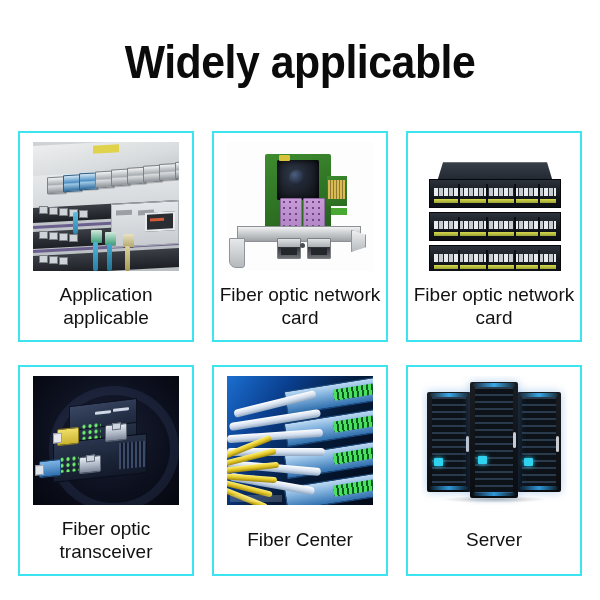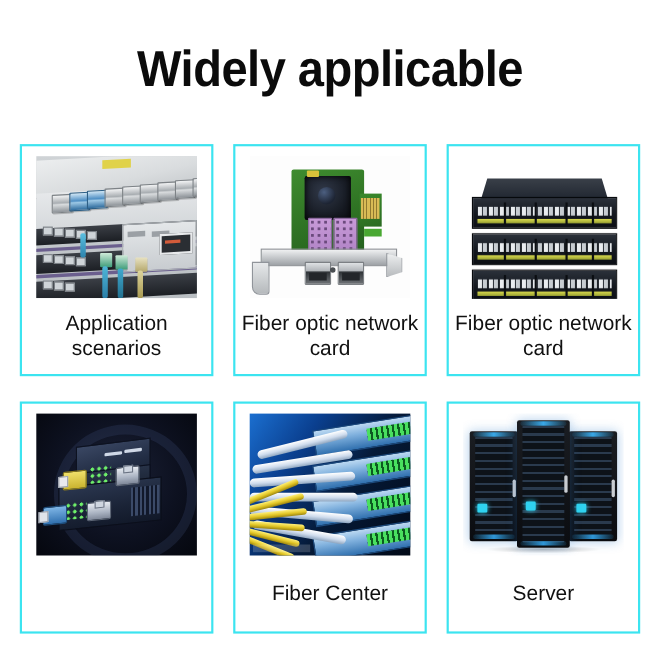--- a/index.html
+++ b/index.html
@@ -471,21 +471,21 @@
         </div>
         <div class="screen"></div>
         <div class="conn" style="left:58px;top:88px;background:linear-gradient(180deg,#cfead9,#3f9d7a);"></div>
         <div class="conn" style="left:72px;top:90px;background:linear-gradient(180deg,#cfead9,#3f9d7a);"></div>
         <div class="conn" style="left:90px;top:92px;background:linear-gradient(180deg,#e8e2c2,#b5a86c);"></div>
         <div class="cable" style="left:60px;top:100px;height:29px;background:linear-gradient(180deg,#4fb6d8,#2a7fa8);"></div>
         <div class="cable" style="left:74px;top:102px;height:27px;background:linear-gradient(180deg,#3fa9cf,#23708f);"></div>
         <div class="cable" style="left:92px;top:104px;height:25px;background:linear-gradient(180deg,#ddd49b,#a89a52);"></div>
         <div class="cable" style="left:40px;top:70px;height:22px;background:linear-gradient(180deg,#5bbfe0,#2d84ad);"></div>
       </div>
-      <div class="card-label">Application scenarios</div>
+      <div class="card-label">Application applicable</div>
     </div>
 
     <div class="card">
       <div class="card-photo ph-nic">
         <div class="pcb"></div>
         <div class="pcb-ext"></div>
         <div class="gold-fingers"></div>
         <div class="green-tab"></div>
         <div class="heatsink"></div>
         <div class="yellowcap"></div>
@@ -541,20 +541,21 @@
         <div class="topline tl2"></div>
         <div class="box-lower"></div>
         <div class="vents"></div>
         <div class="leds ld1"></div>
         <div class="rj45 rj1"></div>
         <div class="sc-yellow"></div>
         <div class="leds ld2"></div>
         <div class="rj45 rj2"></div>
         <div class="sc-blue"></div>
       </div>
+      <div class="card-label">Fiber optic transceiver</div>
     </div>
 
     <div class="card">
       <div class="card-photo ph-dc">
         <div class="panel p1">
             <div class="greens"></div>
           </div>
         <div class="panel p2">
             <div class="greens"></div>
           </div>

